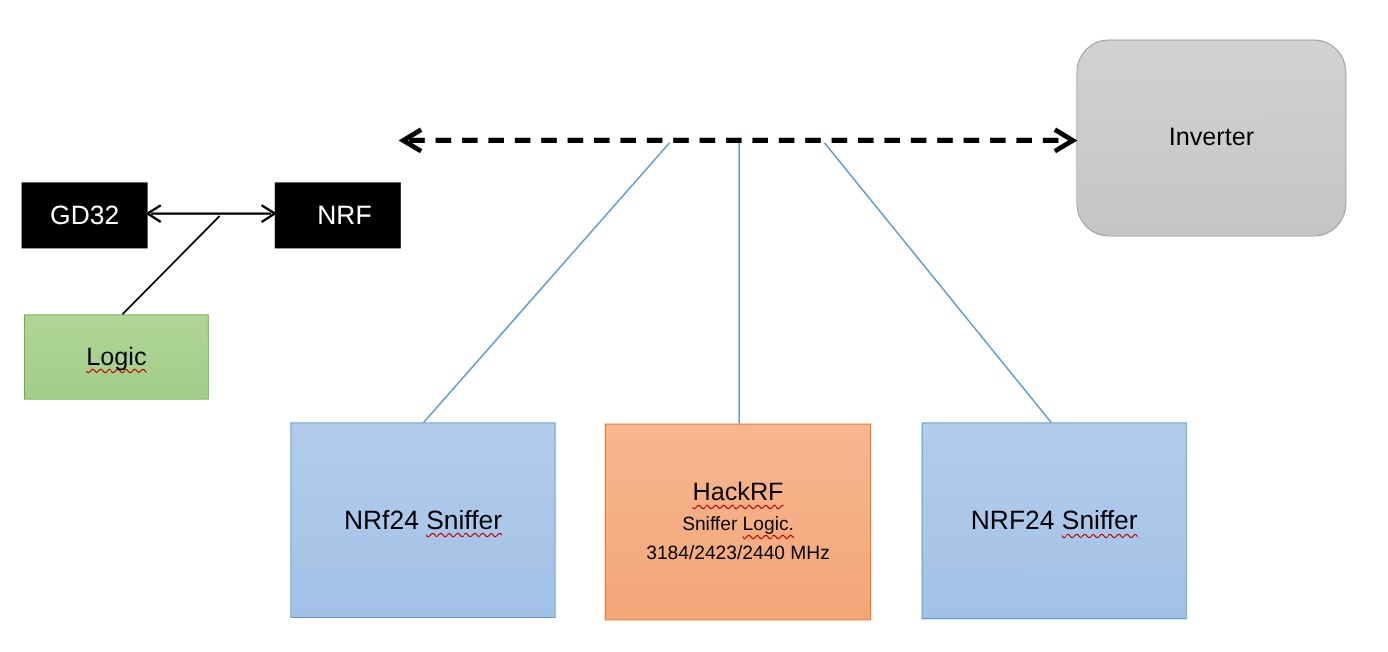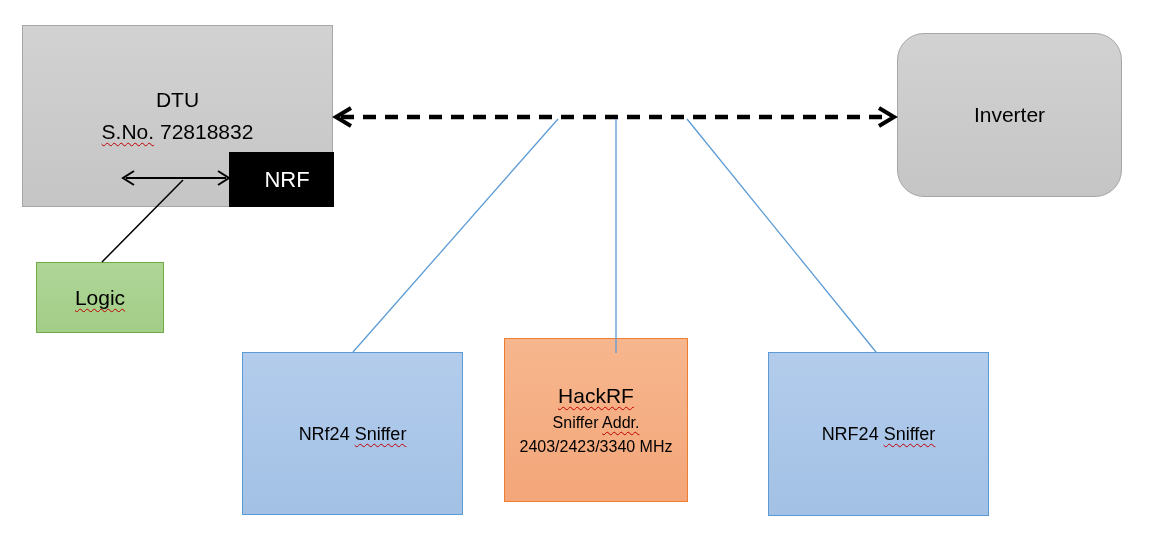--- a/index.html
+++ b/index.html
@@ -38,34 +38,33 @@
   #inverter-box { left: 897px; top: 33px;  width: 225px; height: 164px; border-radius: 27px; }
   .chip {
     background: var(--black_fill);
     color: var(--white_text);
     border: none;
   }
   .chip .bline { font-size: 22px; color: var(--white_text); }
   #gd32-box { left: 18px;  top: 152px; width: 105px; height: 55px; }
   #nrf-box  { left: 229px; top: 152px; width: 105px; height: 55px; padding-left: 11px; }
   #logic-box {
-    left: 20px; top: 262px; width: 128px; height: 71px;
+    left: 20px; top: 262px; width: 154px; height: 71px;
     background: linear-gradient(180deg, var(--green_fill_light) 0%, var(--green_fill) 100%);
     border: 1.5px solid var(--green_border);
-    margin-left: 16px;
   }
   .blue {
     background: linear-gradient(180deg, var(--blue_fill_light) 0%, var(--blue_fill) 100%);
     border: 1.5px solid var(--blue_border);
   }
-  .blue .bline { font-size: 18px; }
+  .blue .bline { font-size: 22px; }
   #sniffer-left-box  { left: 242px; top: 352px; width: 221px; height: 163px; }
   #sniffer-right-box { left: 768px; top: 352px; width: 221px; height: 164px; }
   #hackrf-box {
-    left: 504px; top: 338px; width: 184px; height: 164px;
+    left: 504px; top: 353px; width: 222px; height: 164px;
     background: linear-gradient(180deg, var(--orange_fill_light) 0%, var(--orange_fill) 100%);
     border: 1.5px solid var(--orange_border);
     align-items: center;
   }
   #hackrf-box .title { font-size: 21px; line-height: 30px; }
   #hackrf-box .sub   { font-size: 16px; line-height: 24px; }
   .sq {
     text-decoration-line: underline;
     text-decoration-style: wavy;
     text-decoration-color: var(--squiggle_red);
@@ -80,28 +79,24 @@
     height: 543px;
     pointer-events: none;
   }
   #connector-layer * { fill: none; }
 </style>
 </head>
 <body>
 
 <div id="canvas">
 
-  <div class="box gray" id="dtu-box">
-    <div class="bline">DTU</div>
-    <div class="bline">
-      <span class="sq">S.No.</span>
-      <span>72818832</span>
-    </div>
+
+  <div class="box chip" id="gd32-box">
+    <div class="bline">GD32</div>
   </div>
-
 
   <div class="box chip" id="nrf-box">
     <div class="bline">NRF</div>
   </div>
 
   <div class="box" id="logic-box">
     <div class="bline sq">Logic</div>
   </div>
 
   <div class="box gray" id="inverter-box">
@@ -112,23 +107,23 @@
     <div class="bline">
       <span>NRf24</span>
       <span class="sq">Sniffer</span>
     </div>
   </div>
 
   <div class="box" id="hackrf-box">
     <div class="bline title sq">HackRF</div>
     <div class="bline sub">
       <span>Sniffer</span>
-      <span class="sq">Addr.</span>
+      <span class="sq">Logic.</span>
     </div>
-    <div class="bline sub">2403/2423/3340 MHz</div>
+    <div class="bline sub">3184/2423/2440 MHz</div>
   </div>
 
   <div class="box blue" id="sniffer-right-box">
     <div class="bline">
       <span>NRF24</span>
       <span class="sq">Sniffer</span>
     </div>
   </div>
 
   <svg id="connector-layer" viewBox="0 0 1157 543" xmlns="http://www.w3.org/2000/svg">

